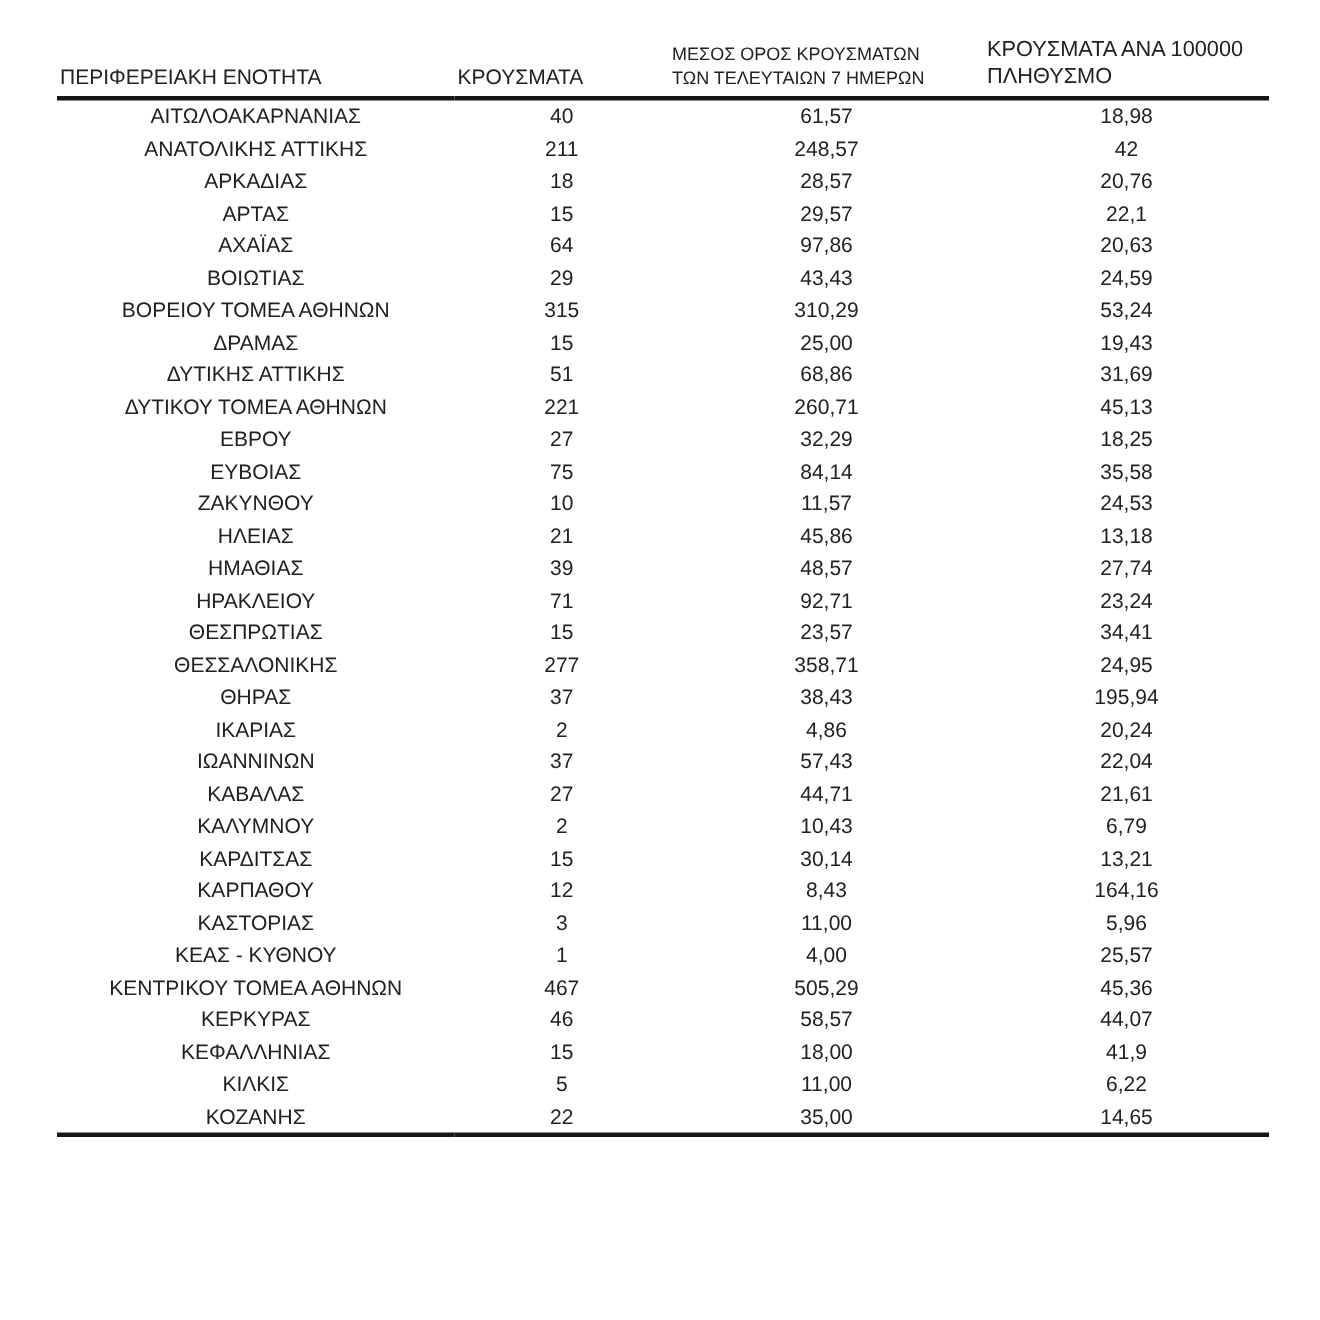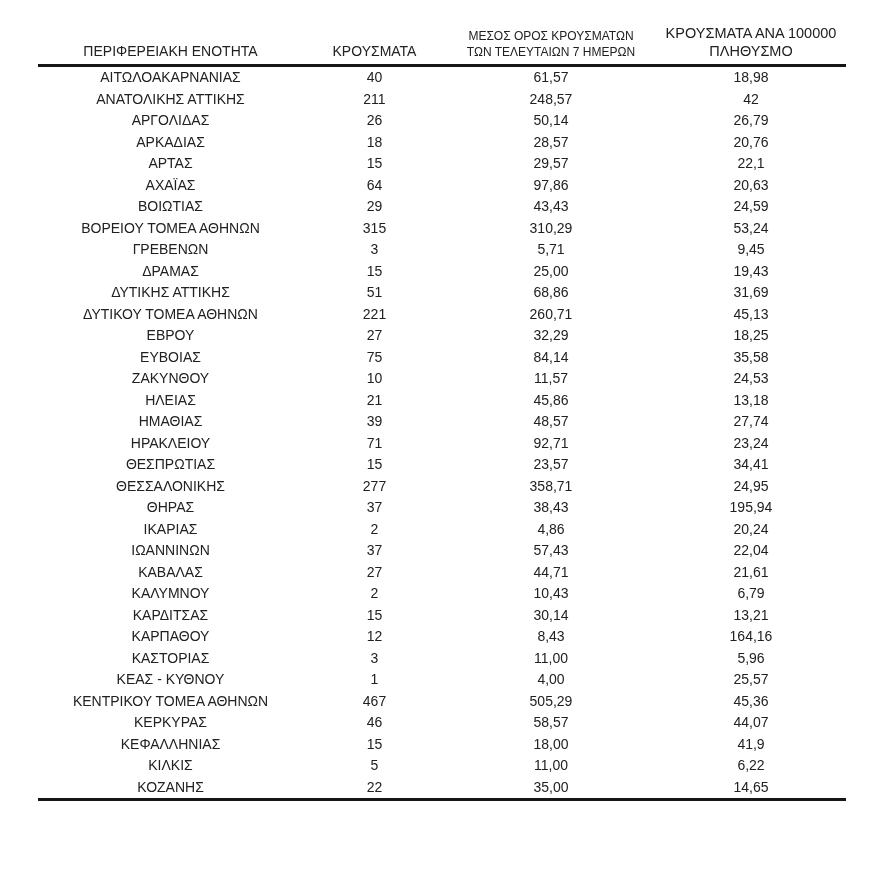--- a/index.html
+++ b/index.html
@@ -28,21 +28,21 @@
     width: 808px;
   }
   thead tr {
     border-bottom: 3px solid var(--rule);
   }
   tbody {
     border-bottom: 3px solid var(--rule);
   }
   th {
     font-weight: normal;
-    text-align: center;
+    text-align: left;
     vertical-align: bottom;
     padding: 0 2px 4px 2px;
     font-size: 14px;
     line-height: 17px;
     white-space: nowrap;
   }
   th .two-line {
     display: block;
   }
   th.h-avg7 {
@@ -103,26 +103,20 @@
   </tr>
 
   <tr>
     <td>ΑΝΑΤΟΛΙΚΗΣ ΑΤΤΙΚΗΣ</td>
     <td>211</td>
     <td>248,57</td>
     <td>42</td>
   </tr>
 
 
-  <tr>
-    <td>ΑΡΓΟΛΙΔΑΣ</td>
-    <td>26</td>
-    <td>50,14</td>
-    <td>26,79</td>
-  </tr>
 
   <tr>
     <td>ΑΡΚΑΔΙΑΣ</td>
     <td>18</td>
     <td>28,57</td>
     <td>20,76</td>
   </tr>
 
   <tr>
     <td>ΑΡΤΑΣ</td>
@@ -145,26 +139,20 @@
     <td>24,59</td>
   </tr>
 
   <tr>
     <td>ΒΟΡΕΙΟΥ ΤΟΜΕΑ ΑΘΗΝΩΝ</td>
     <td>315</td>
     <td>310,29</td>
     <td>53,24</td>
   </tr>
 
-  <tr>
-    <td>ΓΡΕΒΕΝΩΝ</td>
-    <td>3</td>
-    <td>5,71</td>
-    <td>9,45</td>
-  </tr>
 
   <tr>
     <td>ΔΡΑΜΑΣ</td>
     <td>15</td>
     <td>25,00</td>
     <td>19,43</td>
   </tr>
 
   <tr>
     <td>ΔΥΤΙΚΗΣ ΑΤΤΙΚΗΣ</td>

